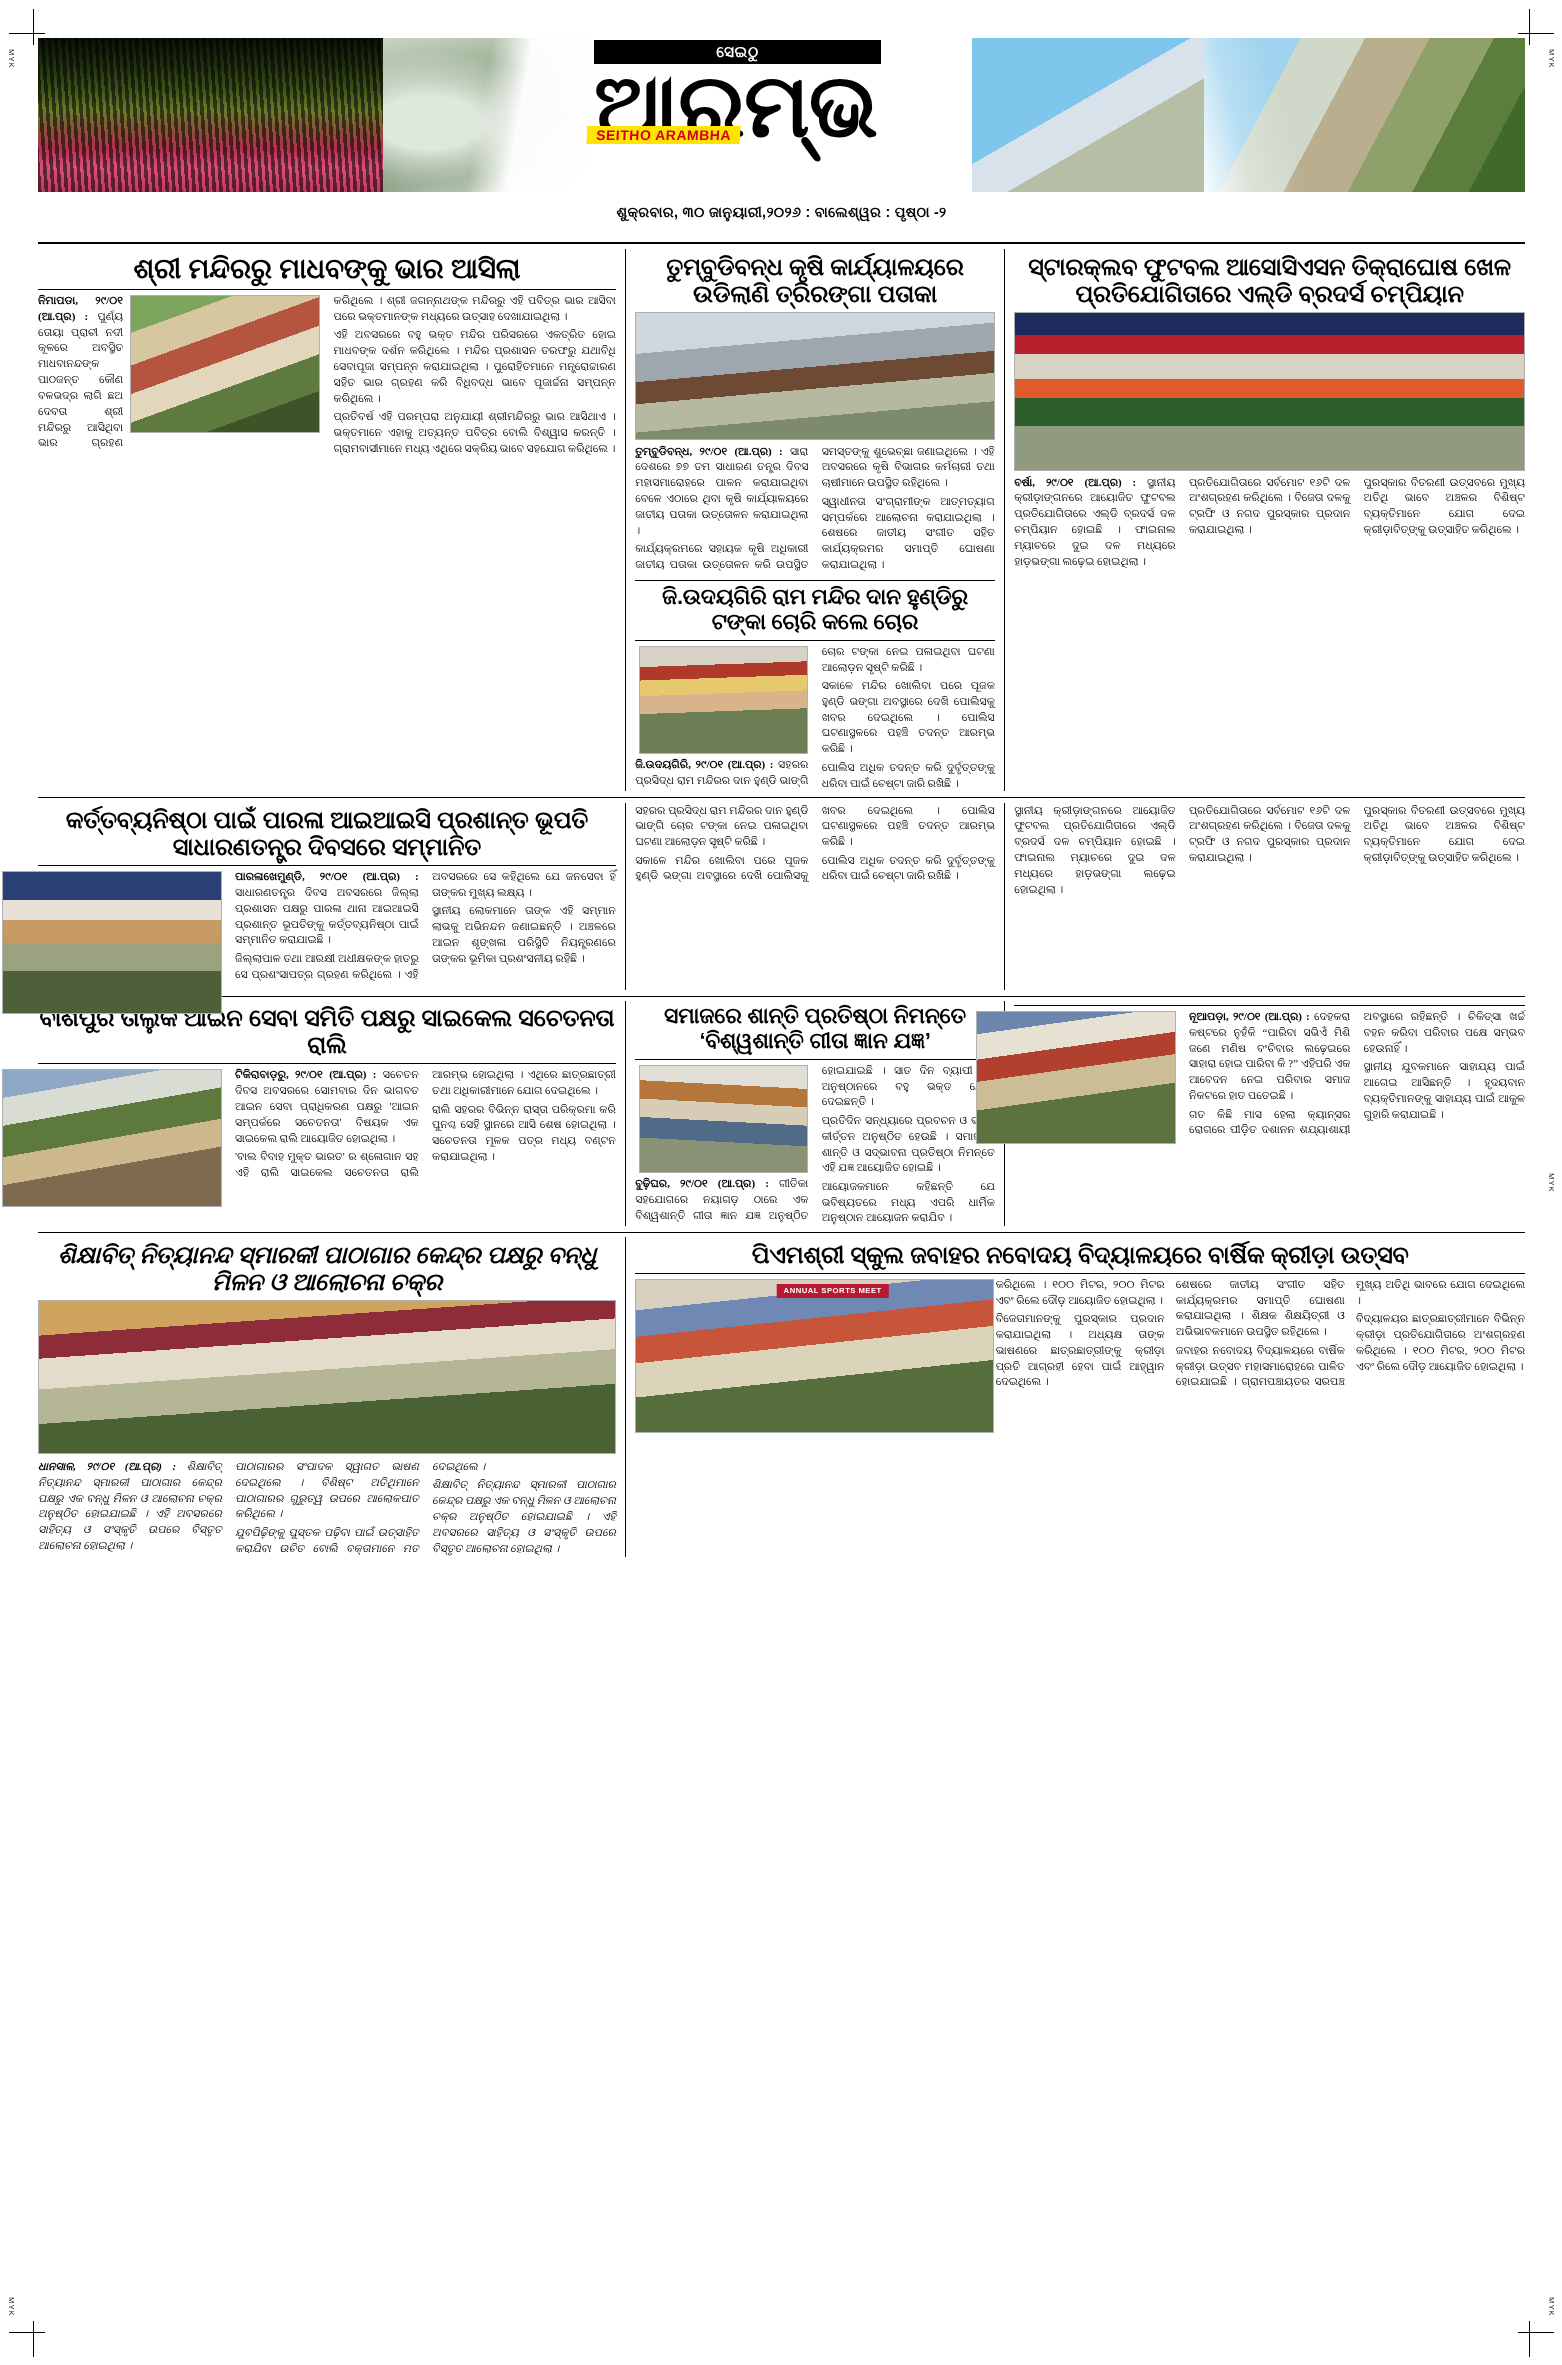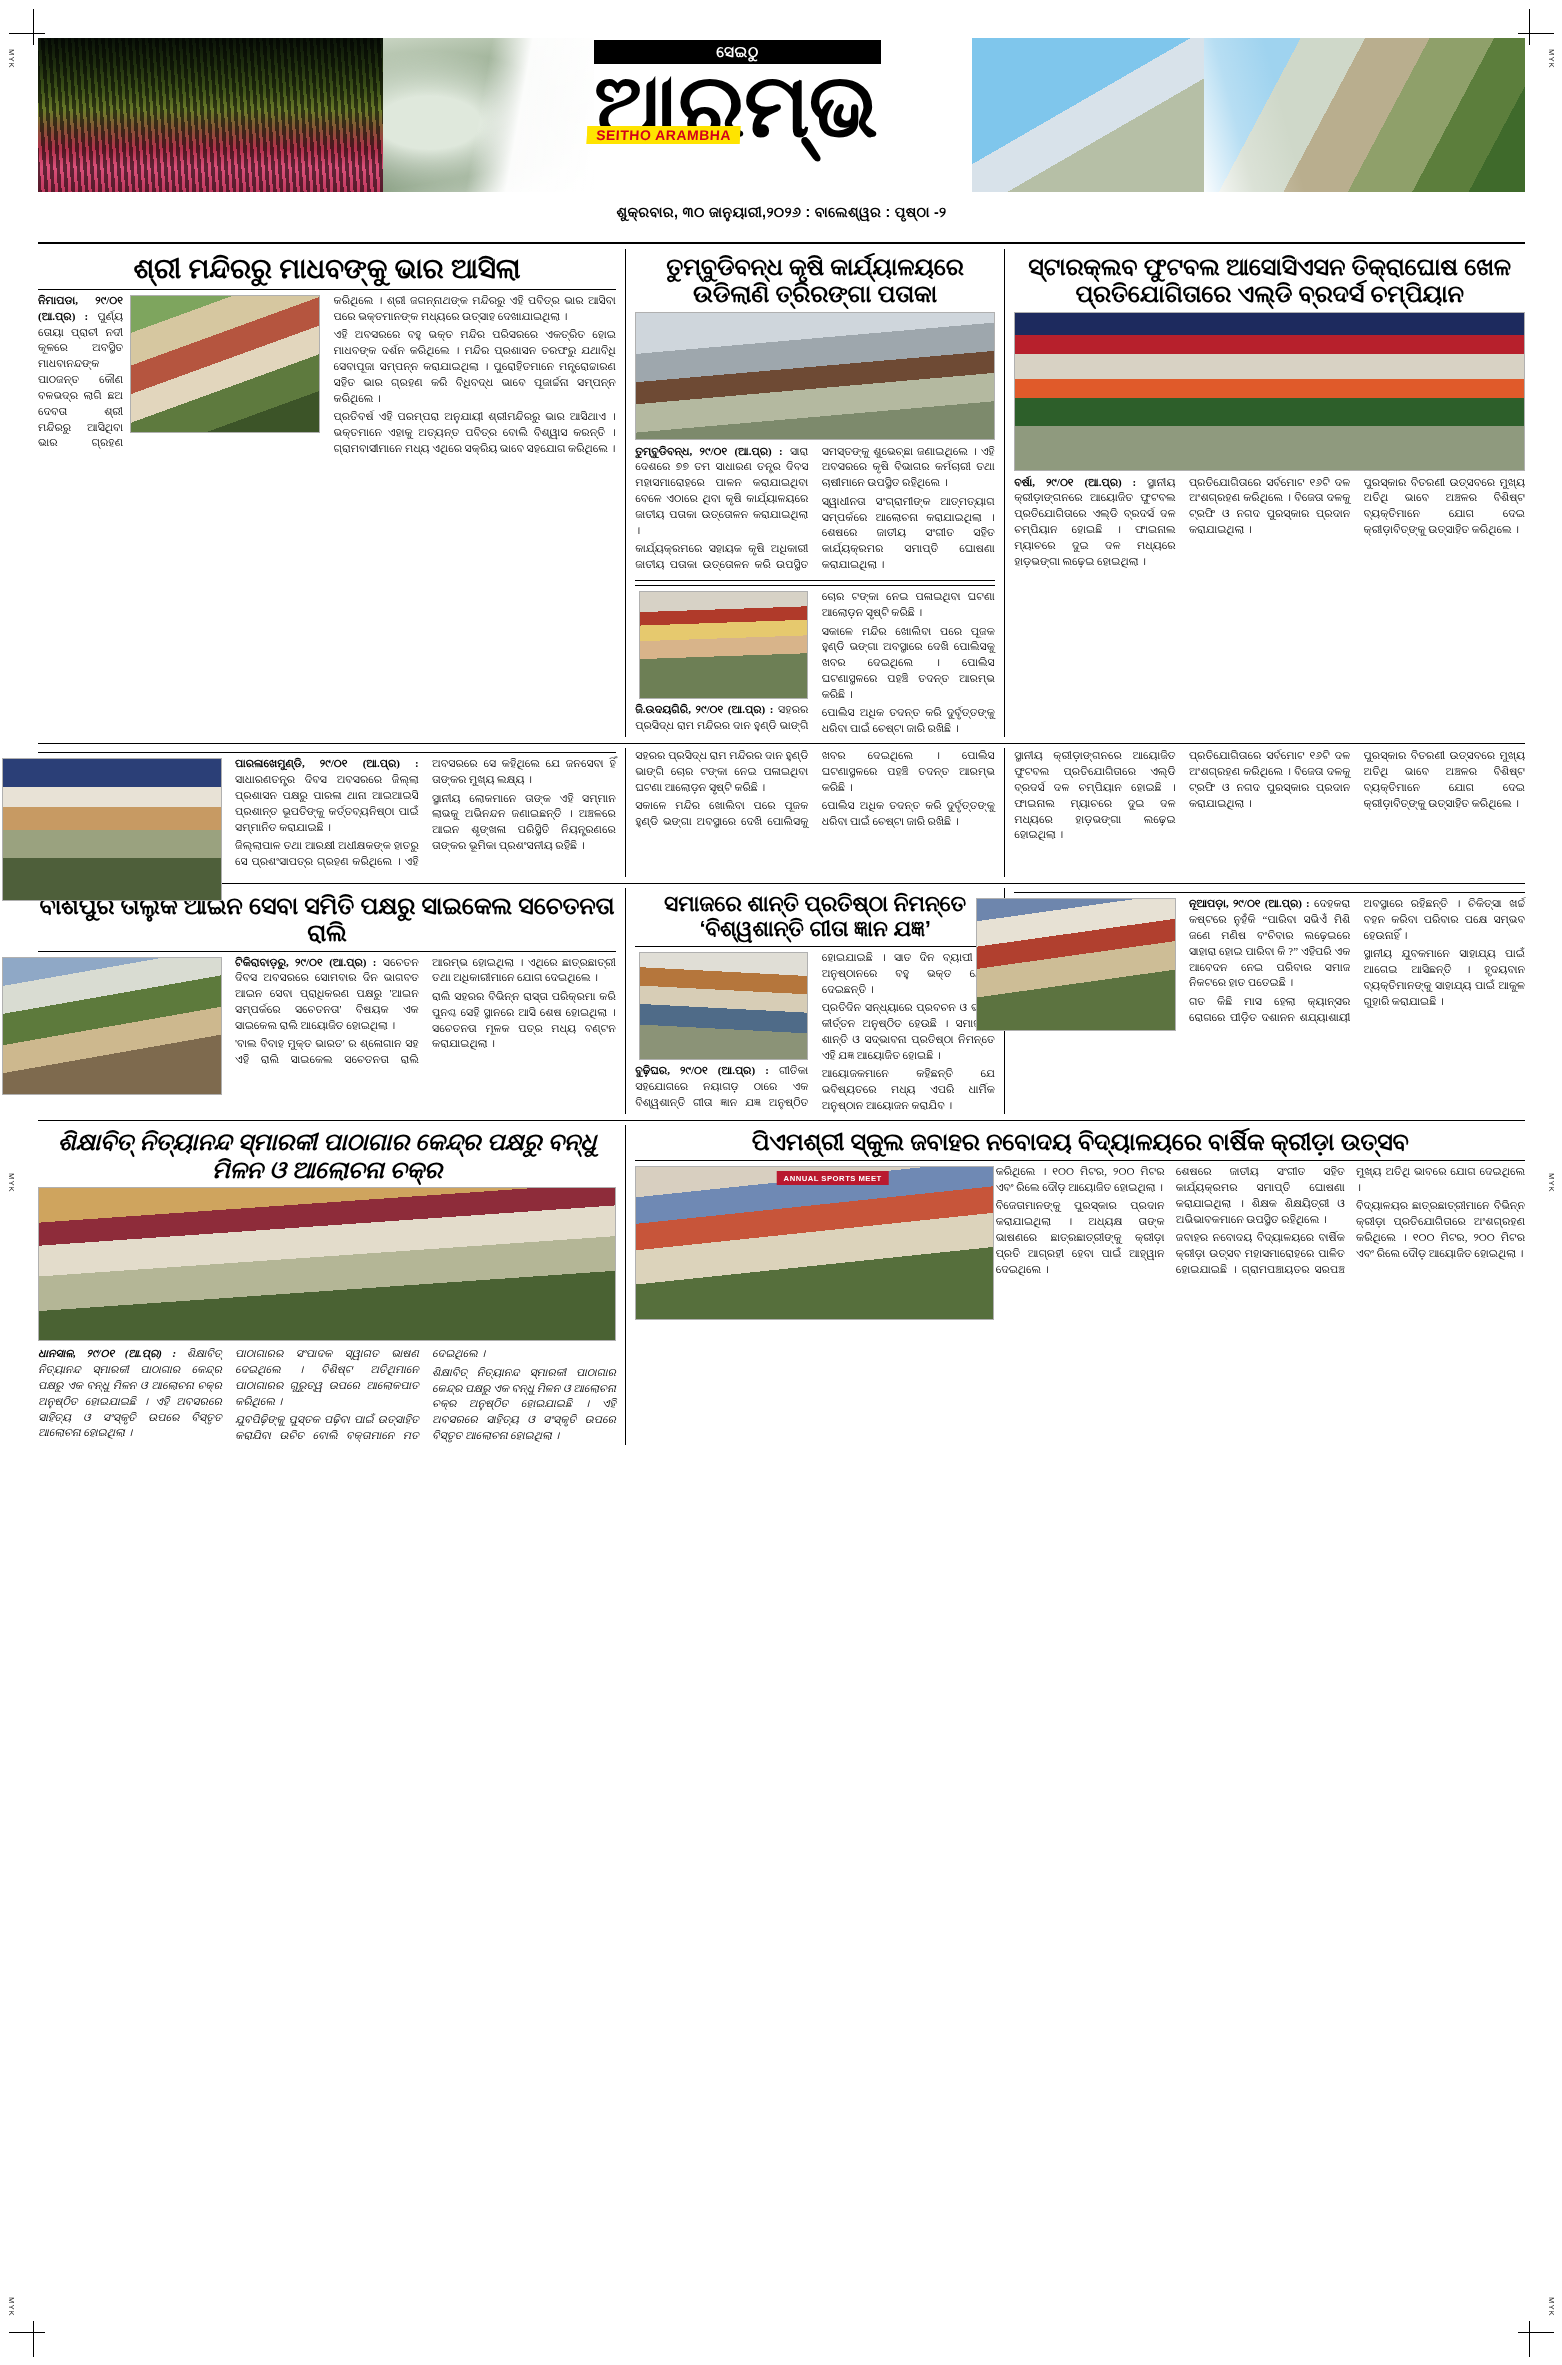--- a/index.html
+++ b/index.html
@@ -258,20 +258,21 @@
             <span>ସାରା ଦେଶରେ ୭୭ ତମ ସାଧାରଣ ତନ୍ତ୍ର ଦିବସ ମହାସମାରୋହରେ ପାଳନ କରାଯାଇଥିବା ବେଳେ ଏଠାରେ ଥିବା କୃଷି କାର୍ଯ୍ୟାଳୟରେ ଜାତୀୟ ପତାକା ଉତ୍ତୋଳନ କରାଯାଇଥିଲା ।</span>
           </p>
           <p>କାର୍ଯ୍ୟକ୍ରମରେ ସହାୟକ କୃଷି ଅଧିକାରୀ ଜାତୀୟ ପତାକା ଉତ୍ତୋଳନ କରି ଉପସ୍ଥିତ ସମସ୍ତଙ୍କୁ ଶୁଭେଚ୍ଛା ଜଣାଇଥିଲେ । ଏହି ଅବସରରେ କୃଷି ବିଭାଗର କର୍ମଚାରୀ ତଥା ଚାଷୀମାନେ ଉପସ୍ଥିତ ରହିଥିଲେ ।</p>
           <p>ସ୍ୱାଧୀନତା ସଂଗ୍ରାମୀଙ୍କ ଆତ୍ମତ୍ୟାଗ ସମ୍ପର୍କରେ ଆଲୋଚନା କରାଯାଇଥିଲା । ଶେଷରେ ଜାତୀୟ ସଂଗୀତ ସହିତ କାର୍ଯ୍ୟକ୍ରମର ସମାପ୍ତି ଘୋଷଣା କରାଯାଇଥିଲା ।</p>
         </div>
       </div>
 
       <div class="sep"></div>
 
       <div>
+        <div class="hl h3">ଜି.ଉଦୟଗିରି ରାମ ମନ୍ଦିର ଦାନ ହୁଣ୍ଡିରୁ ଟଙ୍କା ଚୋରି କଲେ ଚୋର</div>
         <div class="sep-thin"></div>
         <div class="cols2 body-txt">
           <div class="photo pc5 wrapimg" style="width:169px;height:108px;"></div>
           <p>
             <span class="dline">ଜି.ଉଦୟଗିରି, ୨୯/୦୧ (ଆ.ପ୍ର) :</span>
             <span>ସହରର ପ୍ରସିଦ୍ଧ ରାମ ମନ୍ଦିରର ଦାନ ହୁଣ୍ଡି ଭାଙ୍ଗି ଚୋର ଟଙ୍କା ନେଇ ପଳାଇଥିବା ଘଟଣା ଆଲୋଡ଼ନ ସୃଷ୍ଟି କରିଛି ।</span>
           </p>
           <p>ସକାଳେ ମନ୍ଦିର ଖୋଲିବା ପରେ ପୂଜକ ହୁଣ୍ଡି ଭଙ୍ଗା ଅବସ୍ଥାରେ ଦେଖି ପୋଲିସକୁ ଖବର ଦେଇଥିଲେ । ପୋଲିସ ଘଟଣାସ୍ଥଳରେ ପହଞ୍ଚି ତଦନ୍ତ ଆରମ୍ଭ କରିଛି ।</p>
           <p>ପୋଲିସ ଅଧିକ ତଦନ୍ତ କରି ଦୁର୍ବୃତ୍ତଙ୍କୁ ଧରିବା ପାଇଁ ଚେଷ୍ଟା ଜାରି ରଖିଛି ।</p>
         </div>
@@ -289,20 +290,21 @@
         <p>ପ୍ରତିଯୋଗିତାରେ ସର୍ବମୋଟ ୧୬ଟି ଦଳ ଅଂଶଗ୍ରହଣ କରିଥିଲେ । ବିଜେତା ଦଳକୁ ଟ୍ରଫି ଓ ନଗଦ ପୁରସ୍କାର ପ୍ରଦାନ କରାଯାଇଥିଲା ।</p>
         <p>ପୁରସ୍କାର ବିତରଣୀ ଉତ୍ସବରେ ମୁଖ୍ୟ ଅତିଥି ଭାବେ ଅଞ୍ଚଳର ବିଶିଷ୍ଟ ବ୍ୟକ୍ତିମାନେ ଯୋଗ ଦେଇ କ୍ରୀଡ଼ାବିତ୍‌ଙ୍କୁ ଉତ୍ସାହିତ କରିଥିଲେ ।</p>
       </div>
     </div>
   </div>
 
   <div class="sep"></div>
   <div class="row">
 
     <div style="width:587px;padding-right:9.2px;">
+      <div class="hl h2">କର୍ତ୍ତବ୍ୟନିଷ୍ଠା ପାଇଁ ପାରଳା ଆଇଆଇସି ପ୍ରଶାନ୍ତ ଭୂପତି ସାଧାରଣତନ୍ତ୍ର ଦିବସରେ ସମ୍ମାନିତ</div>
       <div class="sep-thin"></div>
       <div class="cols3 body-txt">
         <div class="photo pc4 wrapimg" style="width:220px;height:143px;"></div>
         <p>
           <span class="dline">ପାରଳାଖେମୁଣ୍ଡି, ୨୯/୦୧ (ଆ.ପ୍ର) :</span>
           <span>ସାଧାରଣତନ୍ତ୍ର ଦିବସ ଅବସରରେ ଜିଲ୍ଲା ପ୍ରଶାସନ ପକ୍ଷରୁ ପାରଳା ଥାନା ଆଇଆଇସି ପ୍ରଶାନ୍ତ ଭୂପତିଙ୍କୁ କର୍ତ୍ତବ୍ୟନିଷ୍ଠା ପାଇଁ ସମ୍ମାନିତ କରାଯାଇଛି ।</span>
         </p>
         <p>ଜିଲ୍ଲାପାଳ ତଥା ଆରକ୍ଷୀ ଅଧୀକ୍ଷକଙ୍କ ହାତରୁ ସେ ପ୍ରଶଂସାପତ୍ର ଗ୍ରହଣ କରିଥିଲେ । ଏହି ଅବସରରେ ସେ କହିଥିଲେ ଯେ ଜନସେବା ହିଁ ତାଙ୍କର ମୁଖ୍ୟ ଲକ୍ଷ୍ୟ ।</p>
         <p>ସ୍ଥାନୀୟ ଲୋକମାନେ ତାଙ୍କ ଏହି ସମ୍ମାନ ଲାଭକୁ ଅଭିନନ୍ଦନ ଜଣାଇଛନ୍ତି । ଅଞ୍ଚଳରେ ଆଇନ ଶୃଙ୍ଖଳା ପରିସ୍ଥିତି ନିୟନ୍ତ୍ରଣରେ ତାଙ୍କର ଭୂମିକା ପ୍ରଶଂସନୀୟ ରହିଛି ।</p>
       </div>

